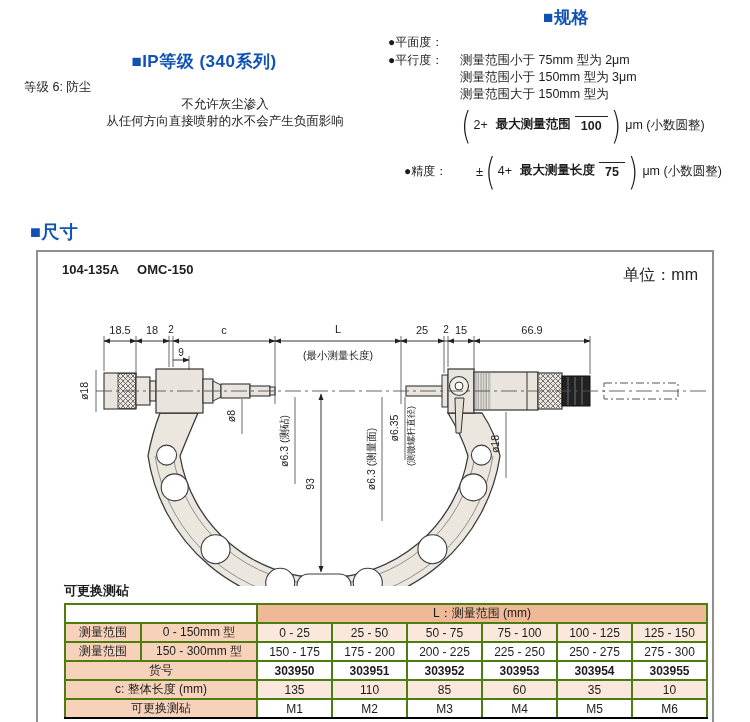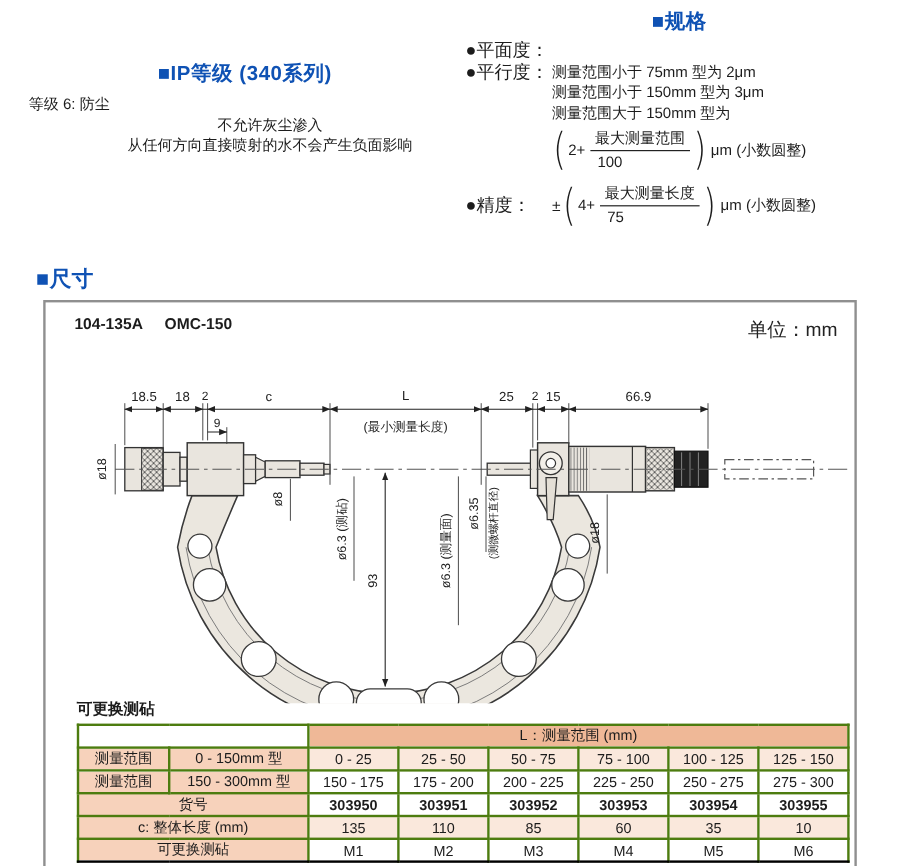--- a/index.html
+++ b/index.html
@@ -11,28 +11,28 @@
   .blue-heading{color:var(--accent-blue);font-weight:bold;font-size:17px;letter-spacing:0.5px;text-align:center;}
   
   .ip-block{position:absolute;left:24px;top:50px;width:360px;}
   .ip-block .blue-heading{margin-bottom:6px;}
   .ip-line{font-size:12.5px;line-height:17px;}
   .ip-line.indent{padding-left:42px;text-align:center;}
   
   .specs-block{position:absolute;left:388px;top:6px;width:356px;}
   .specs-block .blue-heading{margin-bottom:5px;}
   .spec-item{display:flex;margin-bottom:1px;}
-  .spec-label{width:72px;flex-shrink:0;font-size:15px;line-height:17px;}
-  .spec-label.acc{padding-top:14px;}
+  .spec-label{width:72px;flex-shrink:0;font-size:12px;line-height:17px;}
+  .spec-label.acc{padding-top:14px;margin-left:16px;}
   .spec-content{font-size:12.5px;line-height:17px;}
   .formula{display:flex;align-items:center;margin:2px 0 3px 0;height:40px;}
   .formula .prefix{font-size:13px;margin-right:1px;}
   .formula .paren{font-size:27px;font-weight:300;line-height:1;display:inline-block;transform:scaleY(1.35);margin:0 1px;font-family:"DejaVu Sans",sans-serif;}
   .formula .pre{margin:0 2px 0 1px;}
-  .frac{display:inline-flex;flex-direction:column;margin:0 2px;}
+  .frac{display:inline-flex;align-items:center;margin:0 2px;font-weight:bold;}
   .frac .num{padding:0 4px 1px 4px;}
   .frac .den{border-top:1.3px solid #222;padding:1px 6px 0 6px;}
   .formula .suffix{margin-left:3px;}
   
   .dim-heading{position:absolute;left:30px;top:220px;font-size:18px;}
   .dim-box{position:absolute;left:36px;top:250px;width:674px;height:470px;border:2px solid #8f8f8f;background:#fff;}
   .model-row{position:absolute;left:24px;top:10px;font-size:13px;font-weight:bold;}
   .model-row span{margin-right:18px;}
   .unit-label{position:absolute;right:14px;top:13px;font-size:16px;color:#222;}
   .drawing-svg{position:absolute;left:0px;top:34px;}

